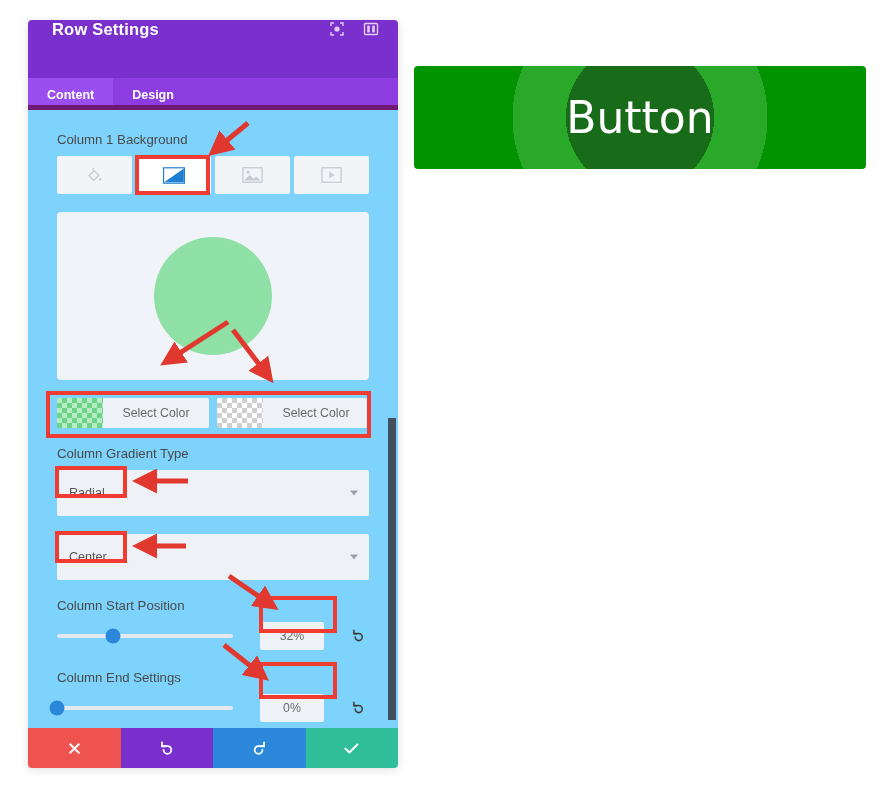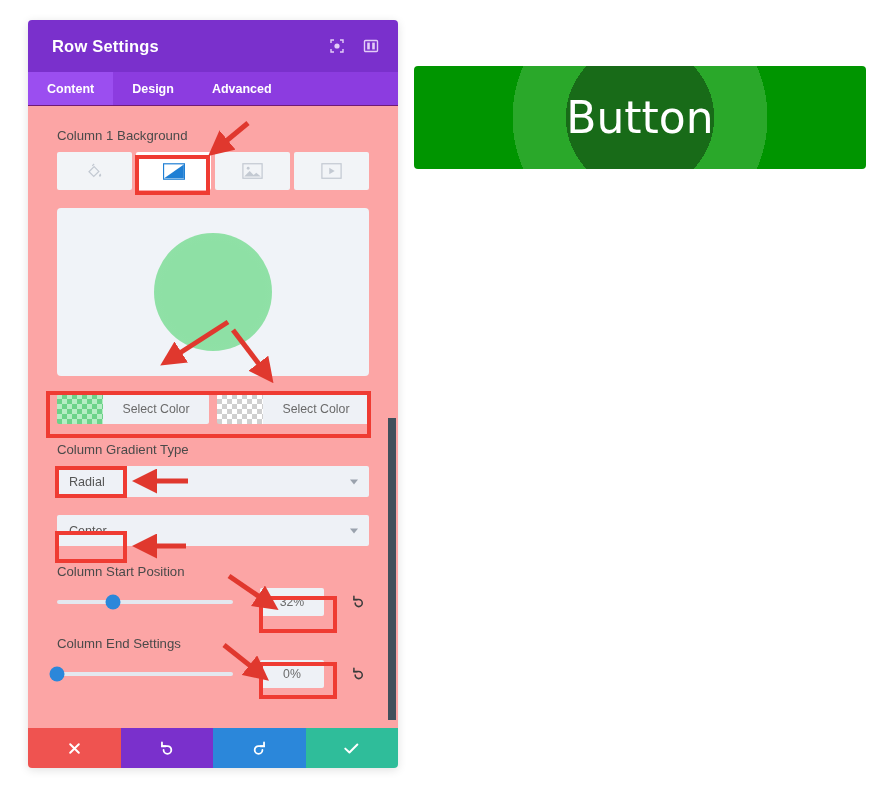--- a/index.html
+++ b/index.html
@@ -16,22 +16,22 @@
     position:absolute;left:28px;top:20px;
     width:370px;height:748px;
     background:#ffffff;
     border-radius:4px;
     box-shadow:0 2px 10px rgba(0,0,0,0.12);
     overflow:hidden;
   }
 
   
   #panel-header{
-    height:52px;background:#7a30cc;
-    display:flex;align-items:center;
+    height:58px;background:#7a30cc;
+    display:flex;align-items:flex-start;
     padding:0 18px 0 24px;
     position:relative;
   }
   #panel-title{
     color:#ffffff;font-size:16.5px;font-weight:bold;
     letter-spacing:.2px;flex:1;
   }
   .hdr-icon{
     width:18px;height:18px;margin-left:16px;
     display:flex;align-items:center;justify-content:center;
@@ -49,23 +49,23 @@
     color:#ffffff;font-size:12.5px;font-weight:bold;
     padding:0 19px;cursor:pointer;
     white-space:nowrap;
   }
   .tab.active{background:#9b4ef0;}
 
   
   #panel-body{
     position:absolute;left:0;right:0;
     top:85px;bottom:40px;
-    background:#fca5a5;
+    background:#7dd3fc;
     overflow:hidden;
-    border-top:1px solid #701a75;
+    border-top:5px solid #701a75;
   }
   #panel-inner{padding:22px 29px 10px 29px;}
 
   .field-label{
     font-size:13.2px;color:#4a4a4a;
     margin-bottom:9px;font-weight:normal;
   }
 
   
   #bg-type-group{
@@ -117,21 +117,21 @@
   }
   .select-color-btn{
     flex:1;height:30px;background:#eef1f6;
     display:flex;align-items:center;justify-content:center;
     font-size:12.3px;color:#6a6a6a;cursor:pointer;
     border-radius:0 2px 2px 0;
   }
 
   
   .select-wrap{
-    position:relative;height:31px;background:#eef1f6;
+    position:relative;height:46px;background:#eef1f6;
     border-radius:2px;margin-bottom:18px;
     display:flex;align-items:center;cursor:pointer;
   }
   .select-value{
     font-size:12.6px;color:#555;padding-left:12px;
   }
   .select-caret{
     position:absolute;right:11px;top:50%;
     transform:translateY(-50%);
     width:0;height:0;
@@ -230,21 +230,20 @@
         <rect x="1.5" y="2.5" width="13" height="11" rx="1"></rect>
         <rect x="4.2" y="4.6" width="2.6" height="6.8" fill="#e3cdf7" stroke="none"></rect>
         <rect x="9.2" y="4.6" width="2.6" height="6.8" fill="#e3cdf7" stroke="none"></rect>
       </svg>
     </div>
   </div>
 
   <div id="panel-tabs">
     <div class="tab active">Content</div>
     <div class="tab">Design</div>
-    <div class="tab">Advanced</div>
   </div>
 
   <div id="panel-body">
     <div id="panel-inner">
 
       <div class="field-label">Column 1 Background</div>
 
       <div id="bg-type-group">
         <div class="bg-type-btn">
           <span>

